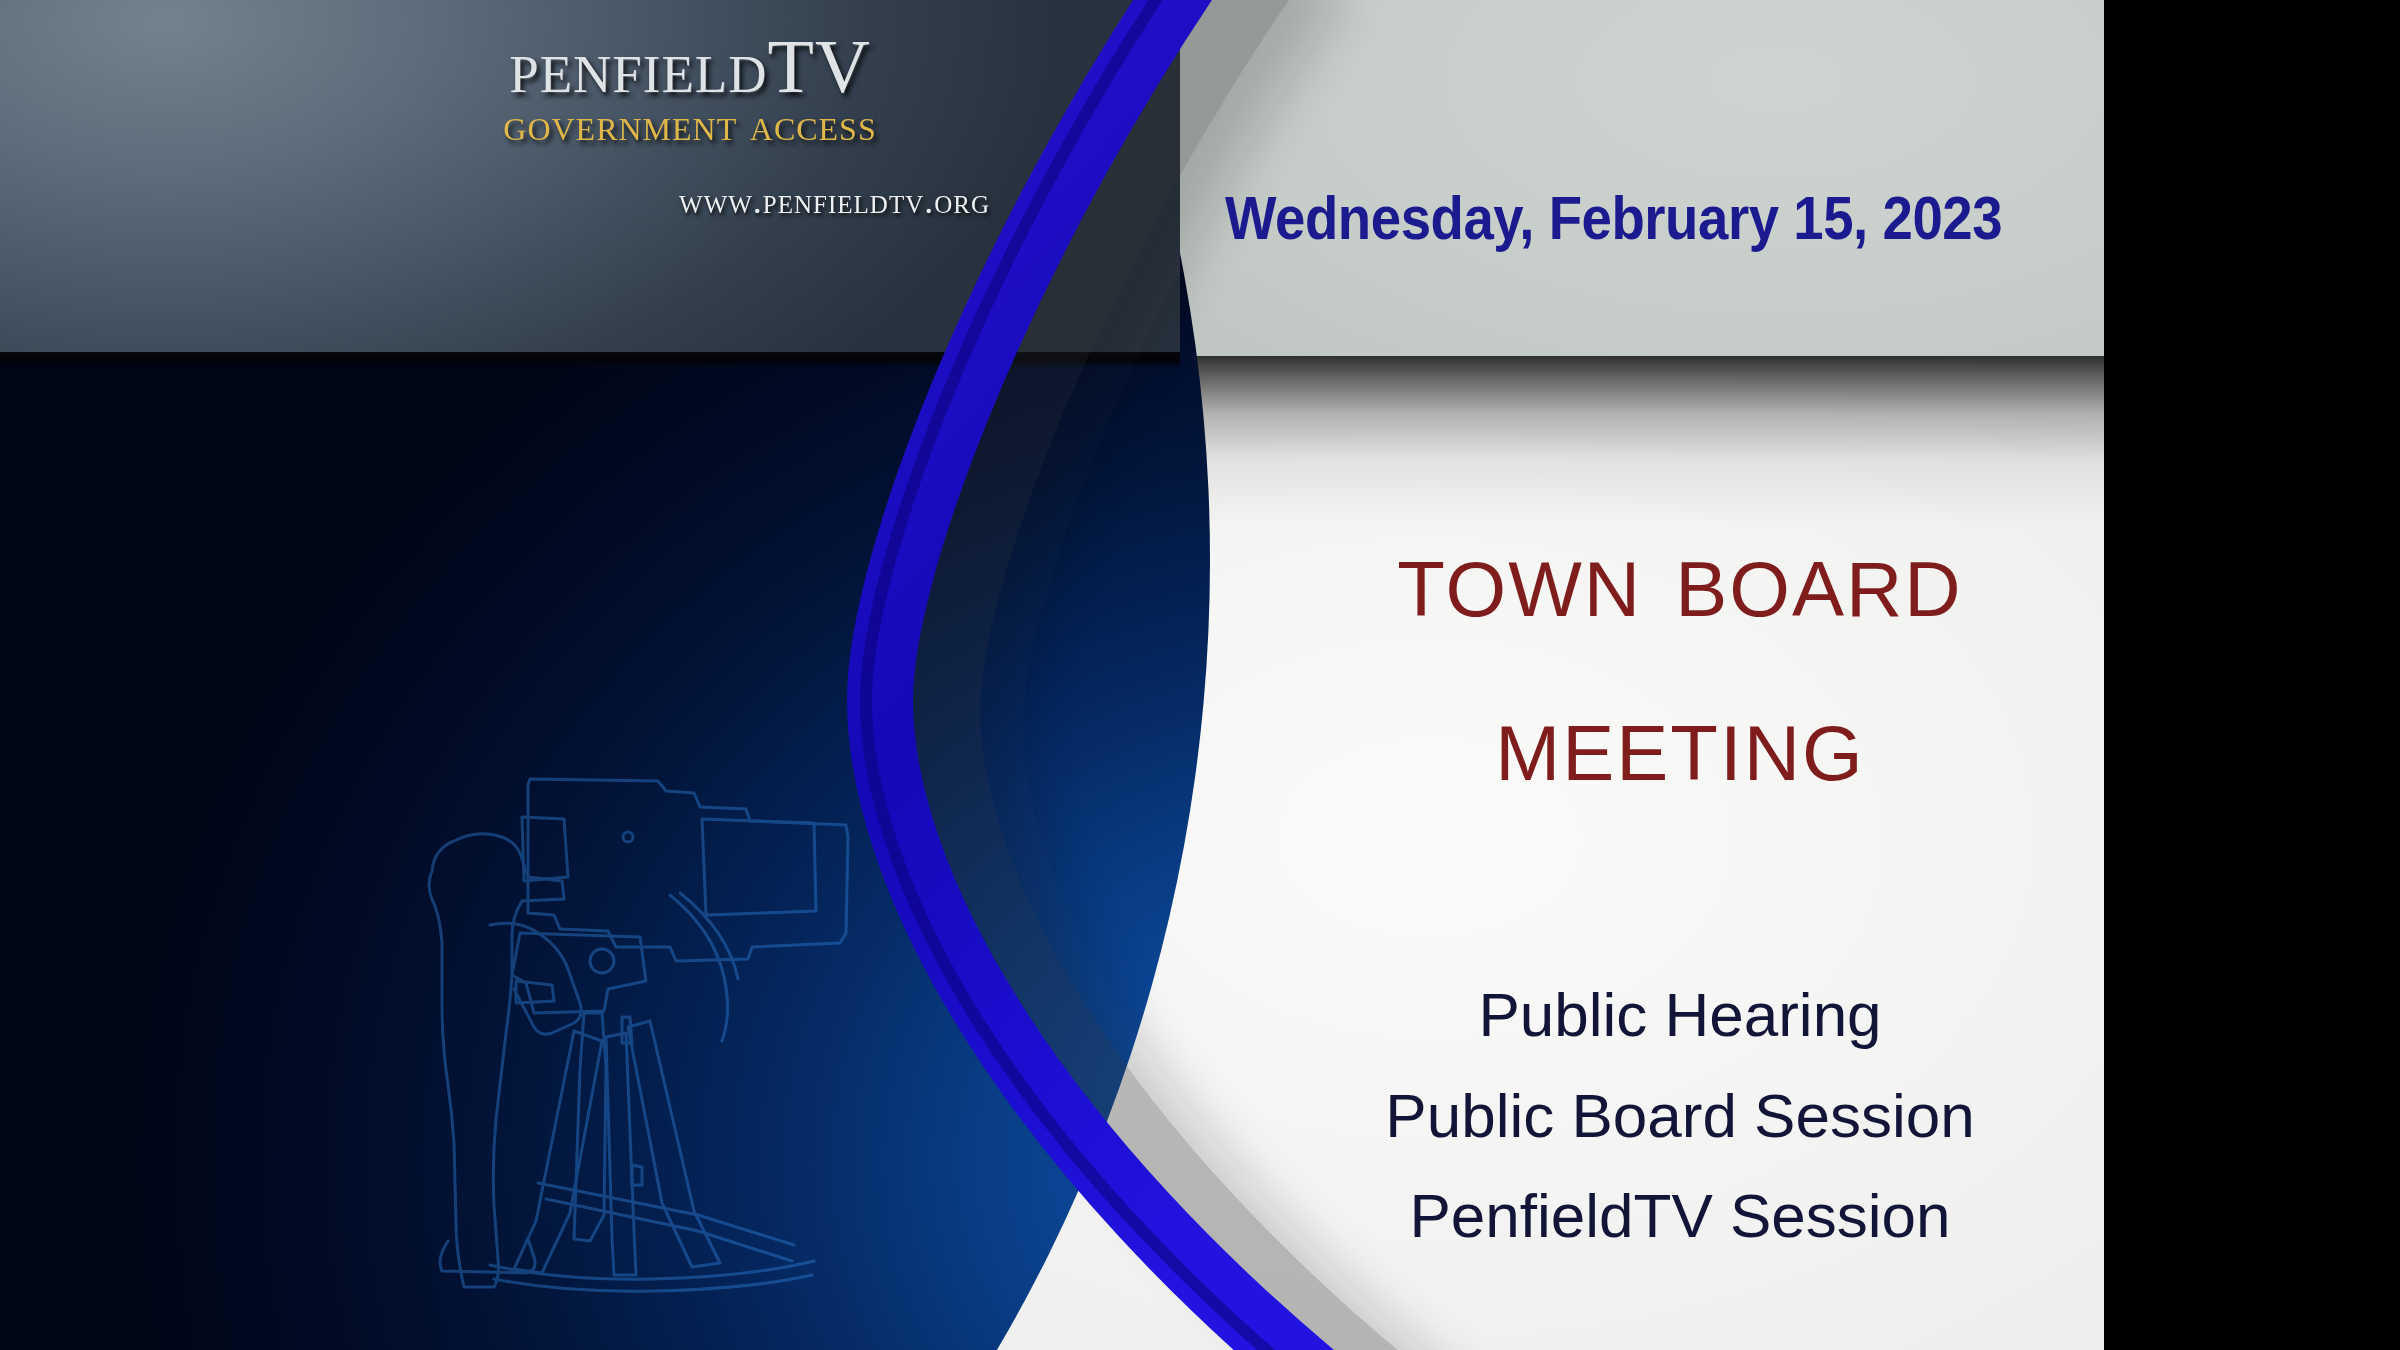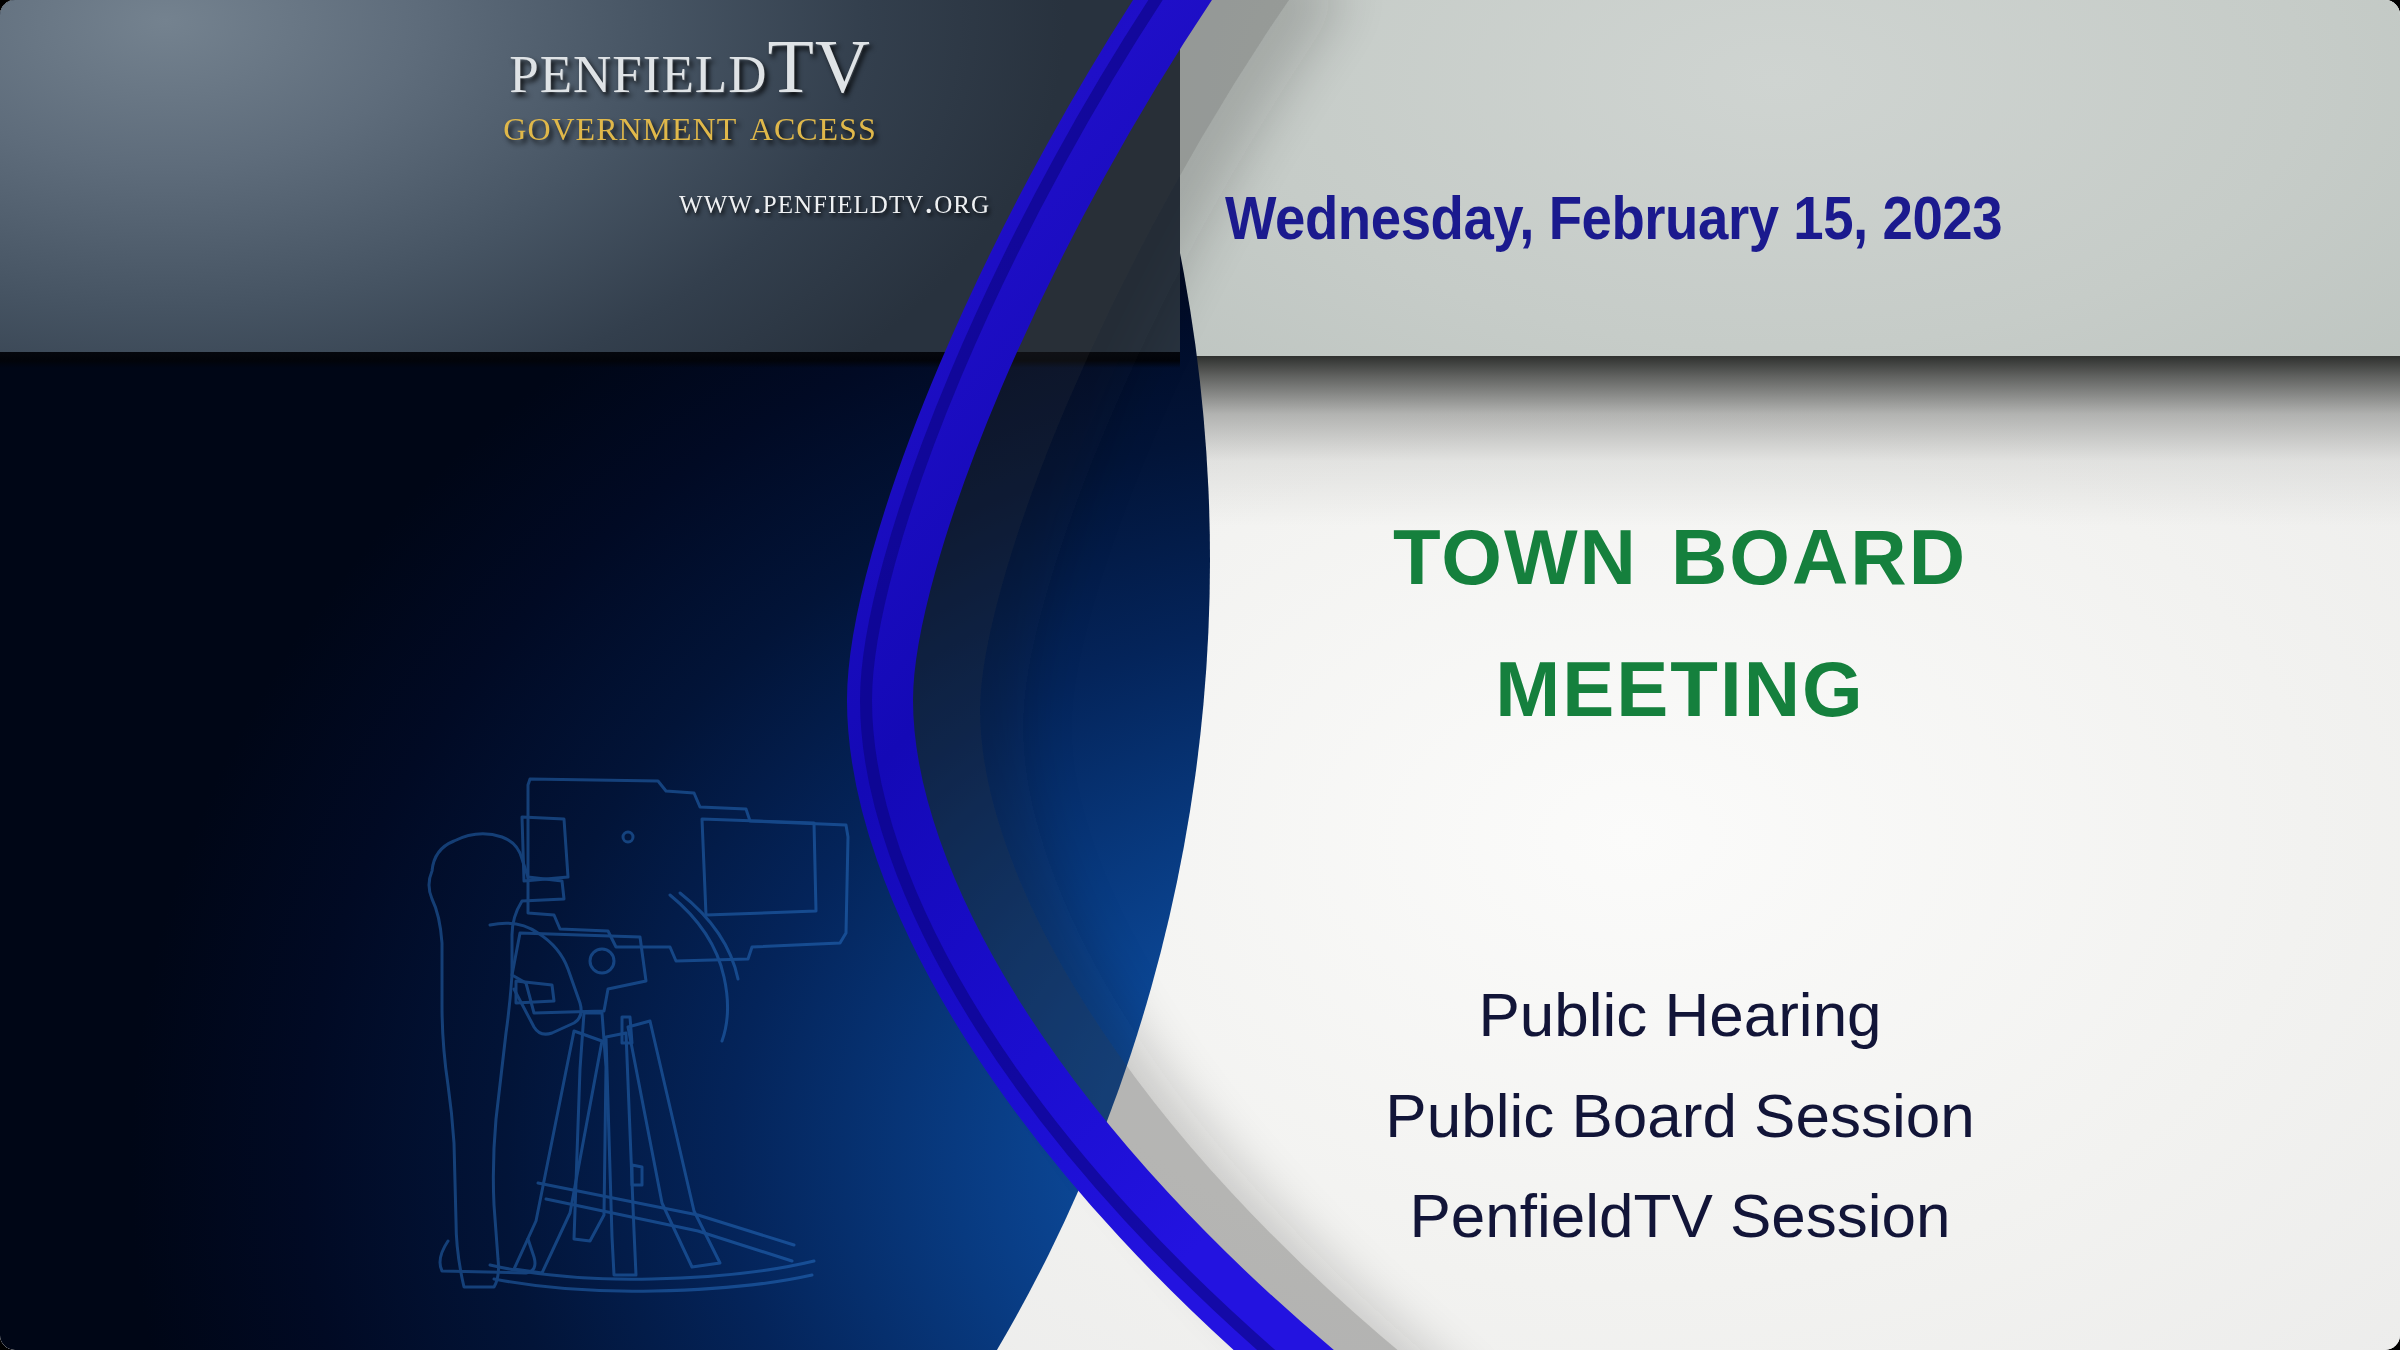--- a/index.html
+++ b/index.html
@@ -2,26 +2,25 @@
 <html><head>
 <meta charset="utf-8">
 <style>
   html, body {
     margin: 0;
     padding: 0;
     background: #000;
   }
   #slide {
     position: relative;
-    width: 2400px;
+    width: 2104px;
     height: 1350px;
     overflow: hidden;
     font-family: "Liberation Sans", sans-serif;
     background: #f2f2f1;
-    border-radius: 15px;
   }
 
   
   .white-field {
     position: absolute;
     inset: 0;
     background:
       radial-gradient(ellipse 1500px 1000px at 68% 62%, #fbfbfa 0%, #f2f2f0 45%, #ececeb 75%, #e6e6e4 100%);
   }
 
@@ -155,27 +154,28 @@
   
   .title-block {
     position: absolute;
     left: 1080px; top: 480px;
     width: 1200px;
     text-align: center;
     z-index: 7;
   }
   .title-line {
     font-size: 112px;
-    font-weight: bold;
-    color: #15803d;
+    font-weight: normal;
+    color: #7f1d1d;
     letter-spacing: 2px;
     line-height: 1.18;
     font-variant: small-caps;
     text-transform: lowercase;
     white-space: nowrap;
+    margin-top: 32px;
   }
 
   
   .subtitle-block {
     position: absolute;
     left: 1080px; top: 955px;
     width: 1200px;
     text-align: center;
     z-index: 7;
   }

